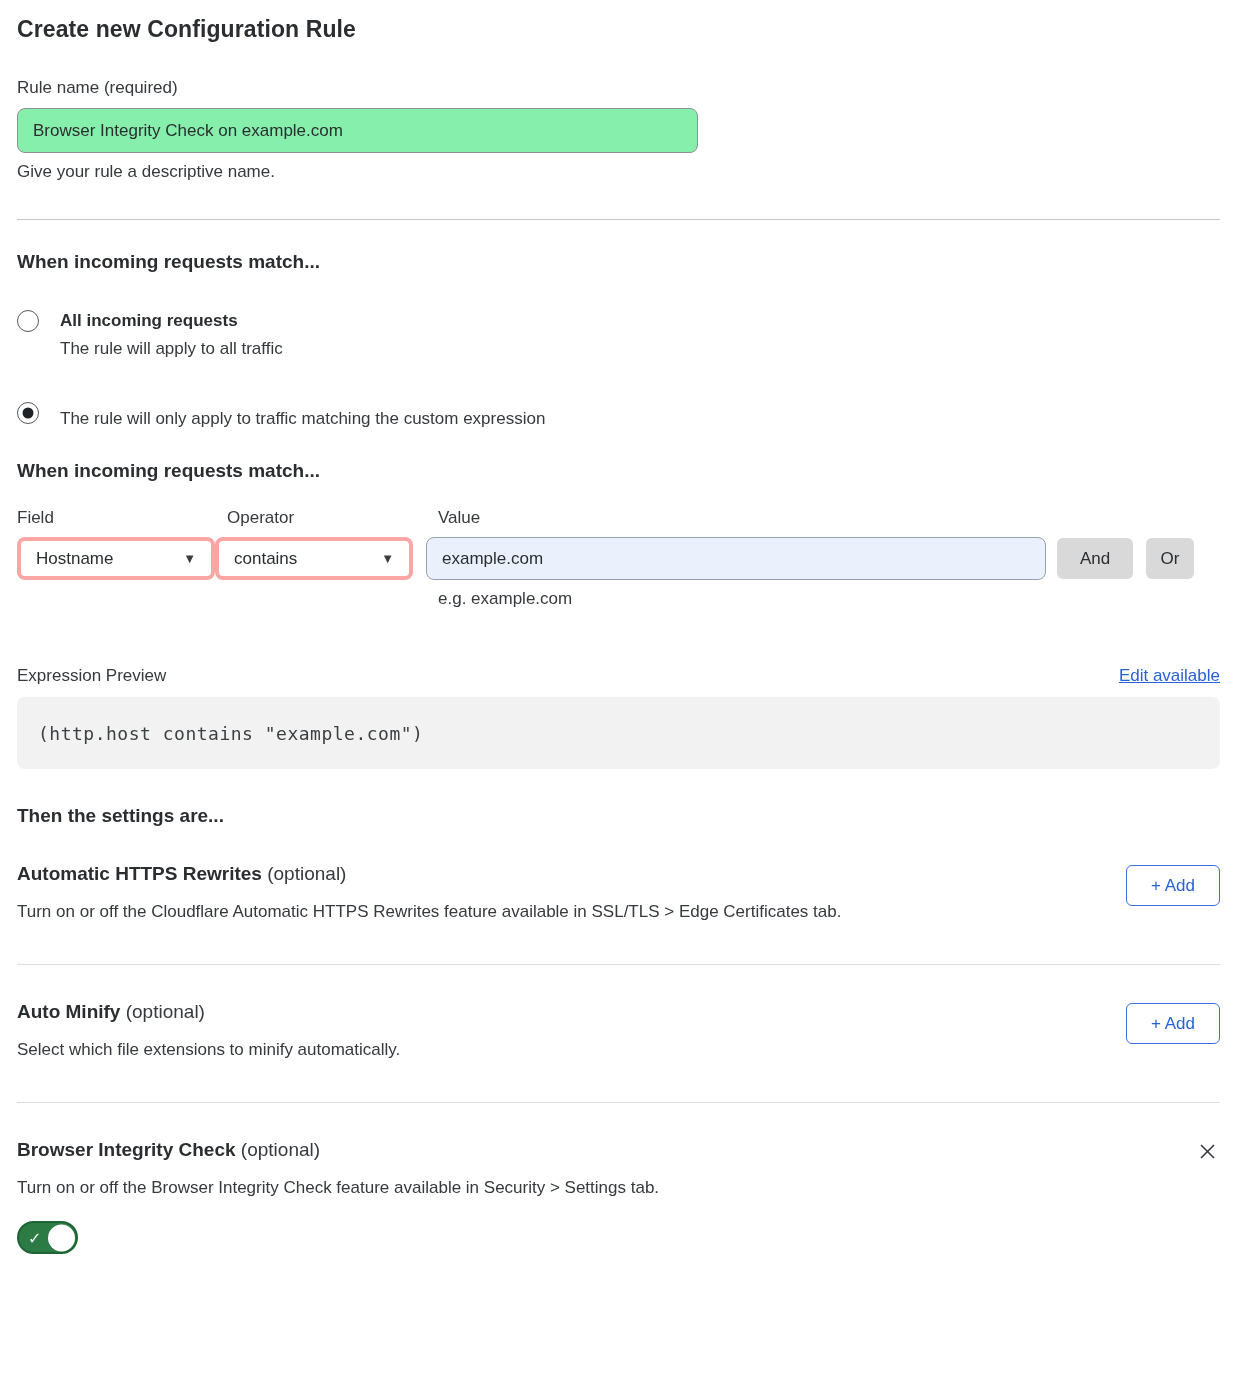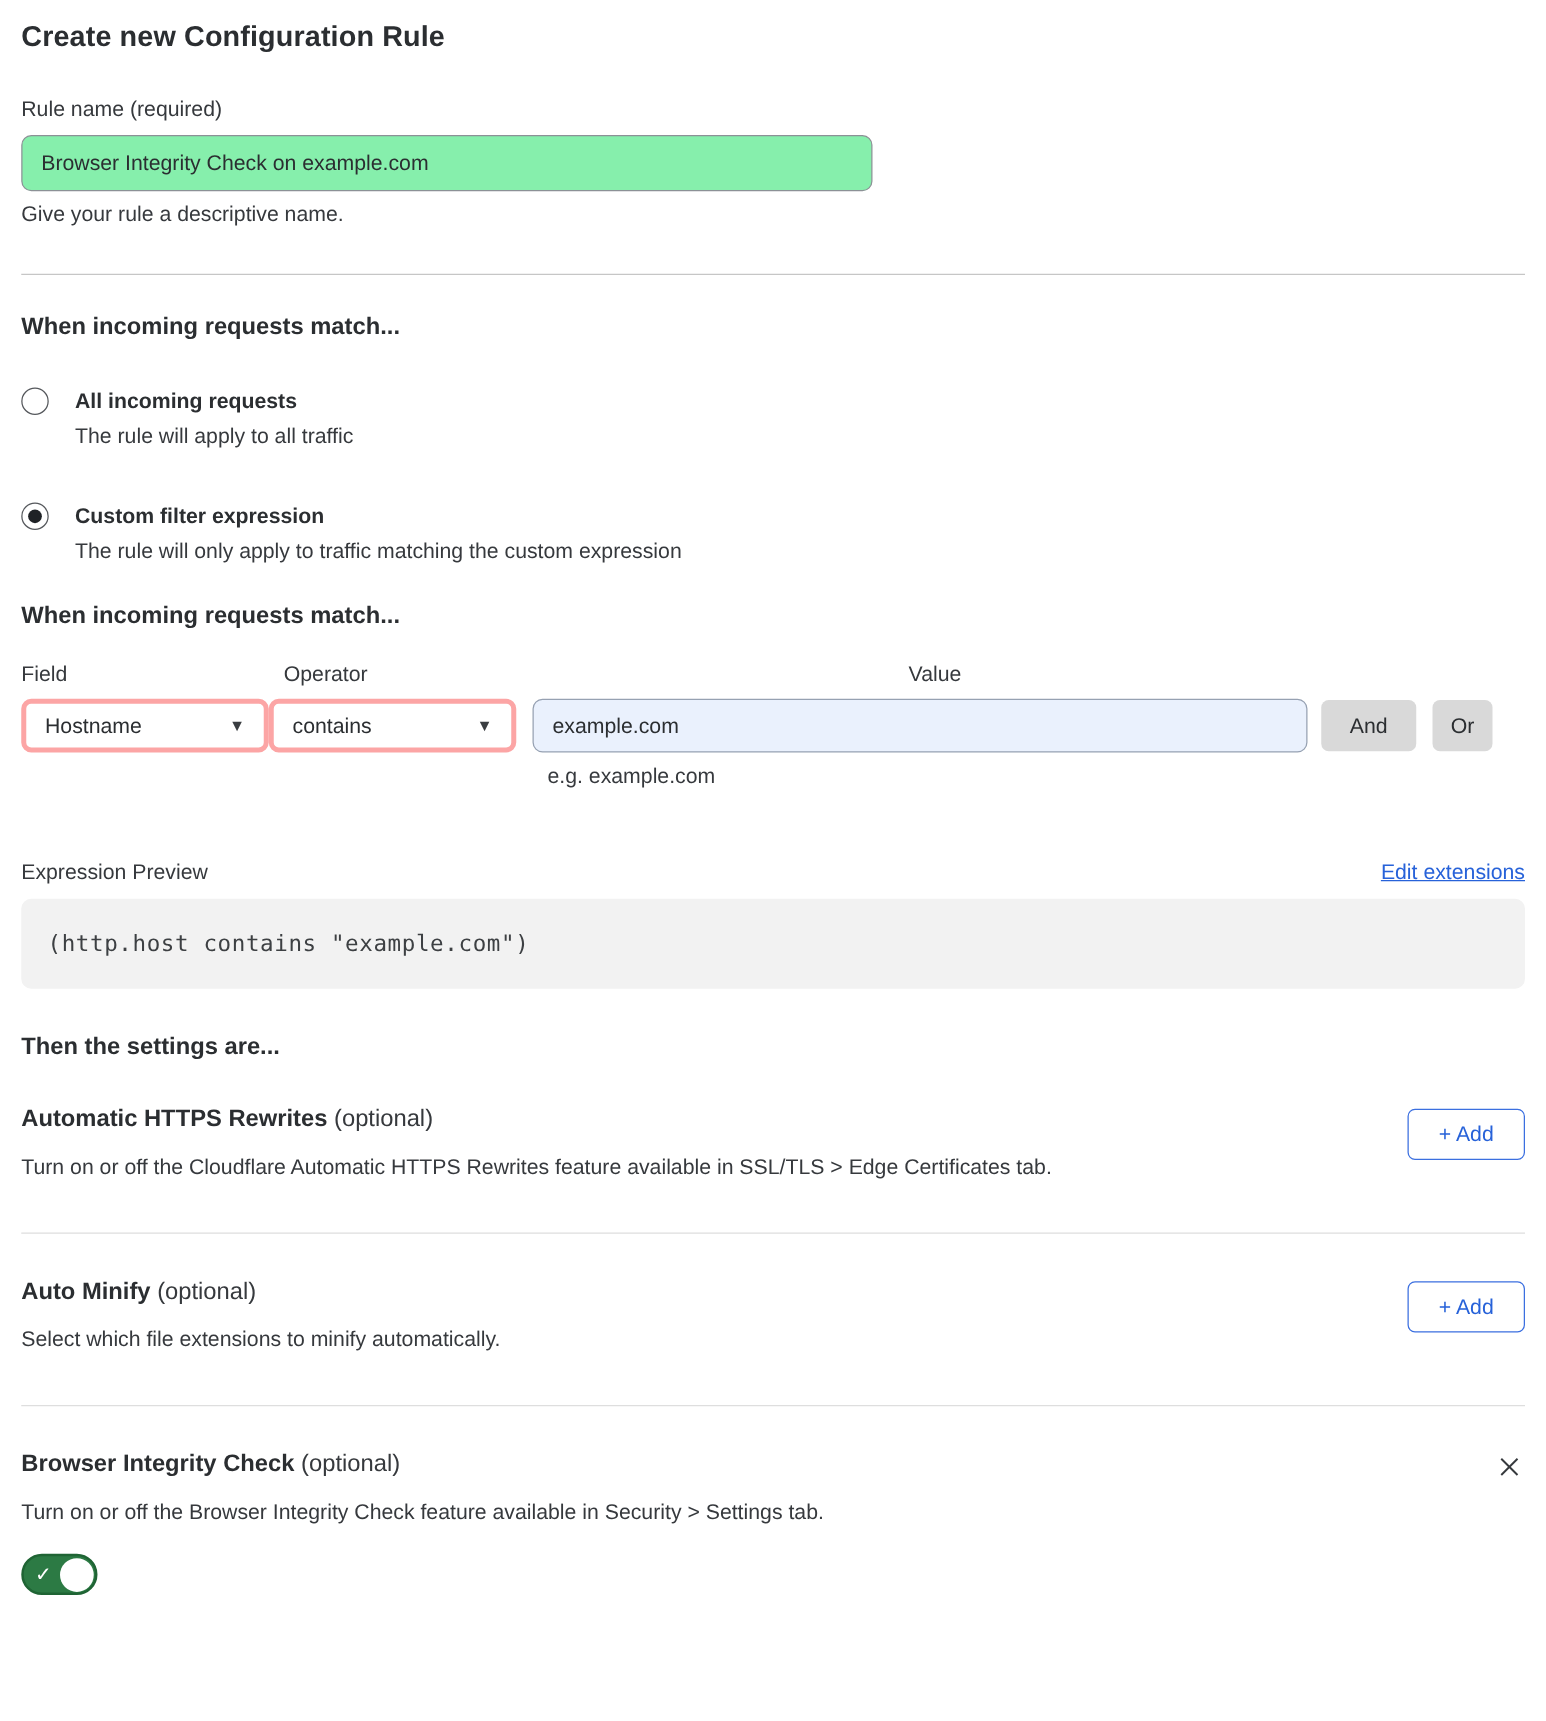--- a/index.html
+++ b/index.html
@@ -73,21 +73,21 @@
     border-radius: 50%;
     background: #1f2226;
   }
   .radio-texts { margin-left: 21px; }
   .radio-label { font-size: 17px; font-weight: 700; color: #2b2e31; line-height: 22px; }
   .radio-desc { margin-top: 7px; font-size: 17px; color: #36393d; }
 
   .builder-labels { display: flex; margin-top: 26px; }
   .builder-labels .col-field { width: 198px; }
   .builder-labels .col-operator { width: 198px; margin-left: 12px; }
-  .builder-labels .col-value { width: 620px; margin-left: 13px; text-align: center; }
+  .builder-labels .col-value { width: 620px; margin-left: 13px; }
 
   .builder-row { display: flex; margin-top: 9px; align-items: center; }
   .select-box {
     width: 198px; height: 43px;
     border: 4px solid #fca5a5;
     border-radius: 8px;
     background: #fff;
     display: flex;
     align-items: center;
     justify-content: space-between;
@@ -233,21 +233,20 @@
     <div class="radio"></div>
     <div class="radio-texts">
       <div class="radio-label">All incoming requests</div>
       <div class="radio-desc">The rule will apply to all traffic</div>
     </div>
   </div>
 
   <div class="radio-option second">
     <div class="radio selected"></div>
     <div class="radio-texts">
-      <div class="radio-label">Custom filter expression</div>
       <div class="radio-desc">The rule will only apply to traffic matching the custom expression</div>
     </div>
   </div>
 
   <h3 class="sub-heading">When incoming requests match...</h3>
 
   <div class="builder-labels">
     <div class="col-field">Field</div>
     <div class="col-operator">Operator</div>
     <div class="col-value">Value</div>
@@ -264,21 +263,21 @@
     </div>
     <input class="value-input" type="text" value="example.com" style="">
     <button class="conjunction-btn btn-and">And</button>
     <button class="conjunction-btn btn-or">Or</button>
   </div>
 
   <div class="value-hint">e.g. example.com</div>
 
   <div class="preview-header">
     <div class="preview-label">Expression Preview</div>
-    <a class="edit-expression-link">Edit extensions</a>
+    <a class="edit-expression-link">Edit available</a>
   </div>
   <div class="expression-code">(http.host contains "example.com")</div>
 
   <h3 class="then-heading">Then the settings are...</h3>
 
   <div class="setting-row">
     <div>
       <div class="setting-title">
         <span class="title-bold">Automatic HTTPS Rewrites</span>
         <span class="title-optional">(optional)</span>

